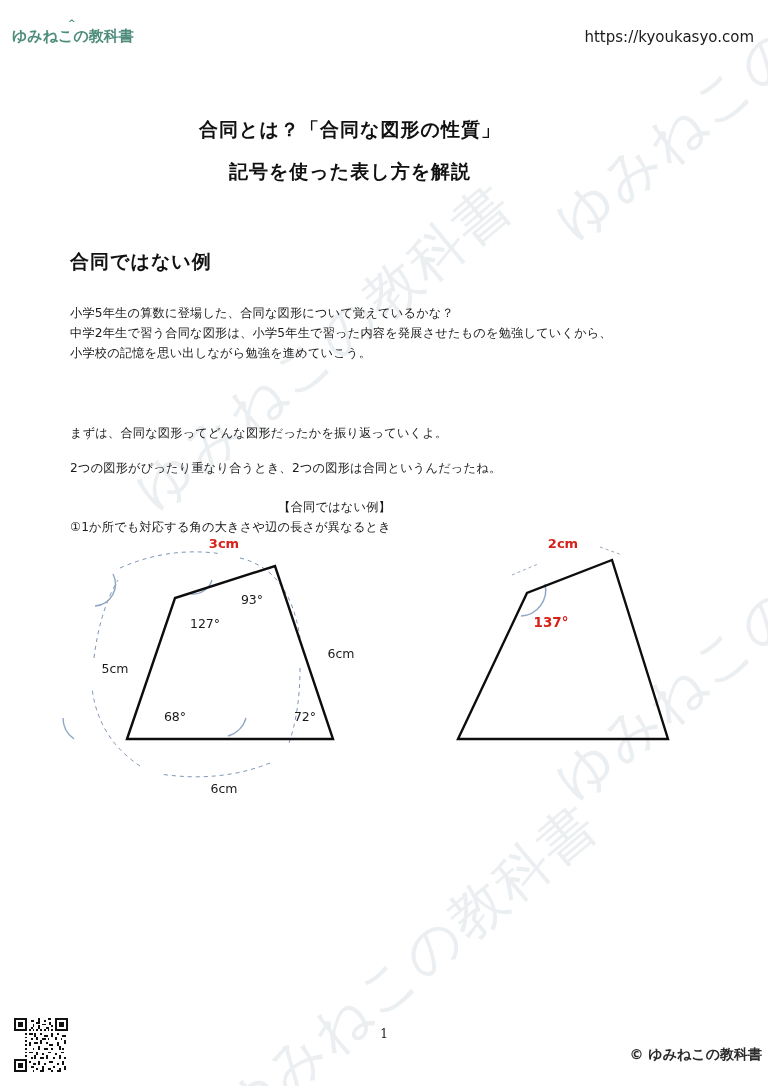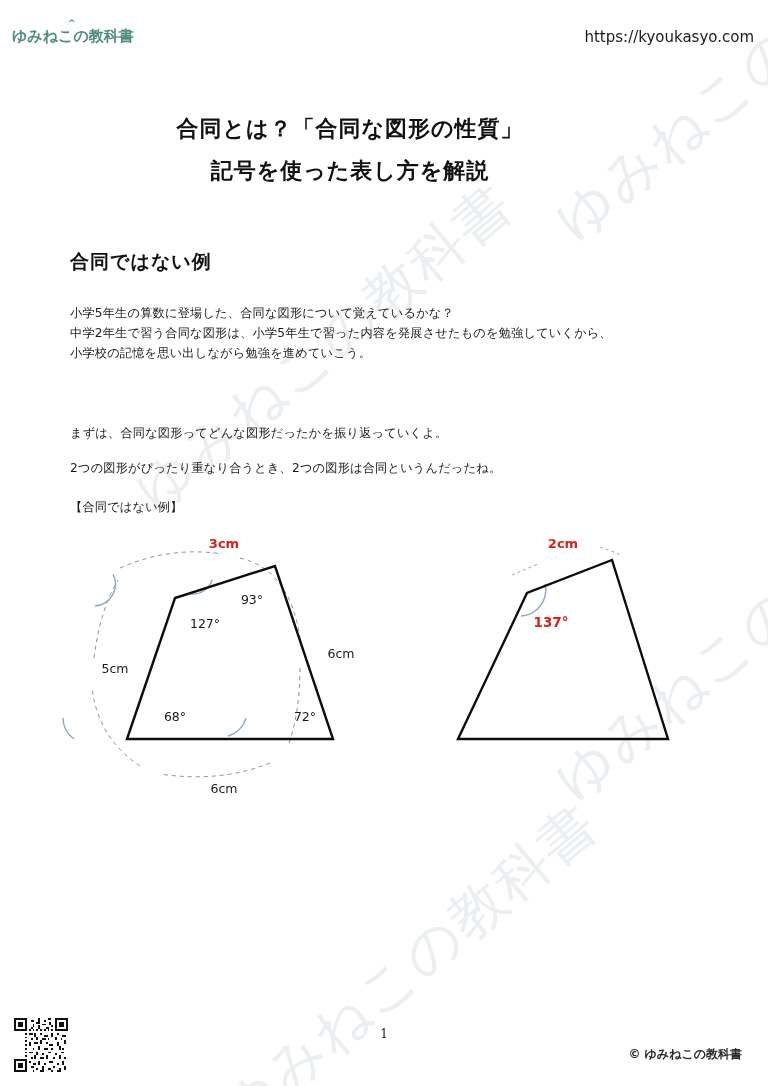--- a/index.html
+++ b/index.html
@@ -71,21 +71,21 @@
   }
 
   
   .doc-title {
     position: absolute;
     left: 0;
     top: 108px;
     width: 700px;
     text-align: center;
     font-family: "DejaVu Sans", sans-serif;
-    font-size: 22px;
+    font-size: 19px;
     font-weight: 700;
     line-height: 42px;
     letter-spacing: 1px;
     color: #111111;
   }
   .doc-title .tl { display: block; }
 
   
   .section-heading {
     position: absolute;
@@ -143,24 +143,24 @@
     left: 0;
     top: 1027px;
     width: 768px;
     text-align: center;
     font-family: "DejaVu Serif", serif;
     font-size: 12px;
     color: #1a1a1a;
   }
   .copyright {
     position: absolute;
-    right: 26px;
+    right: 6px;
     top: 1046px;
     font-family: "DejaVu Sans", sans-serif;
-    font-size: 12px;
+    font-size: 14px;
     font-weight: 700;
     color: #2b2b2b;
     white-space: nowrap;
     text-align: right;
   }
 </style>
 </head>
 <body>
 
 <div id="page">
@@ -196,20 +196,21 @@
     <div class="body-block para-2">
       <span class="ln">まずは、合同な図形ってどんな図形だったかを振り返っていくよ。</span>
     </div>
 
     <div class="body-block para-3">
       <span class="ln">2つの図形がぴったり重なり合うとき、2つの図形は合同というんだったね。</span>
     </div>
 
     <div class="body-block para-4">
       <span class="ln">【合同ではない例】</span>
+      <span class="ln">①1か所でも対応する角の大きさや辺の長さが異なるとき</span>
     </div>
 
     <div class="figures">
       <svg width="768" height="290" viewBox="0 0 768 290" xmlns="http://www.w3.org/2000/svg">
 
         <g>
 
           <g stroke="#7b93b5" stroke-width="1" fill="none" stroke-dasharray="4,4">
             <path d="M 120 40 Q 170 18 222 26"></path>
             <path d="M 240 30 Q 290 42 300 110"></path>

